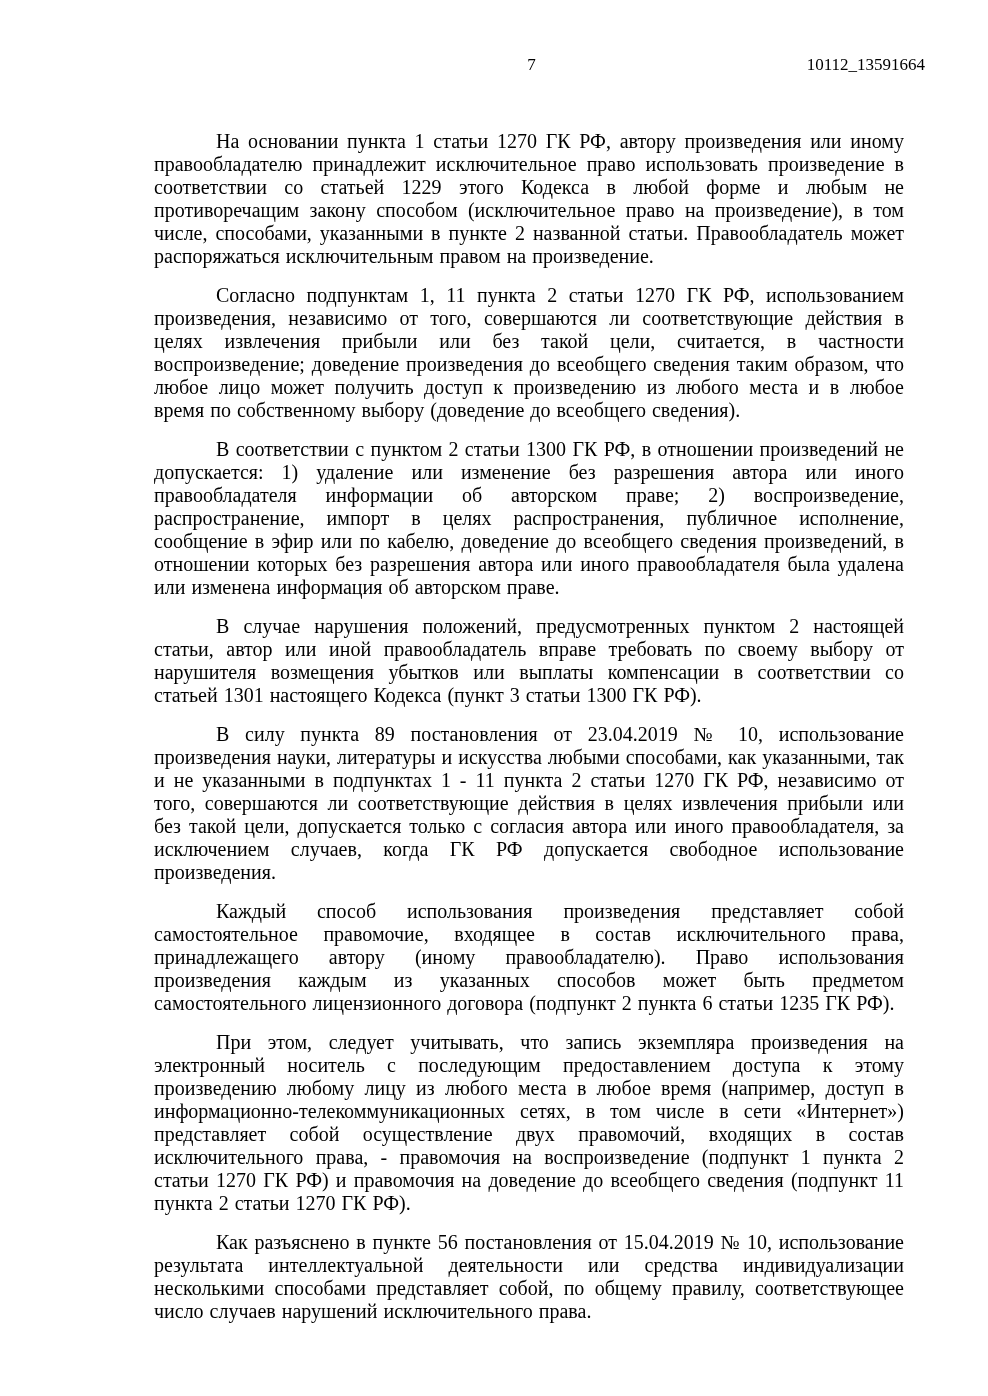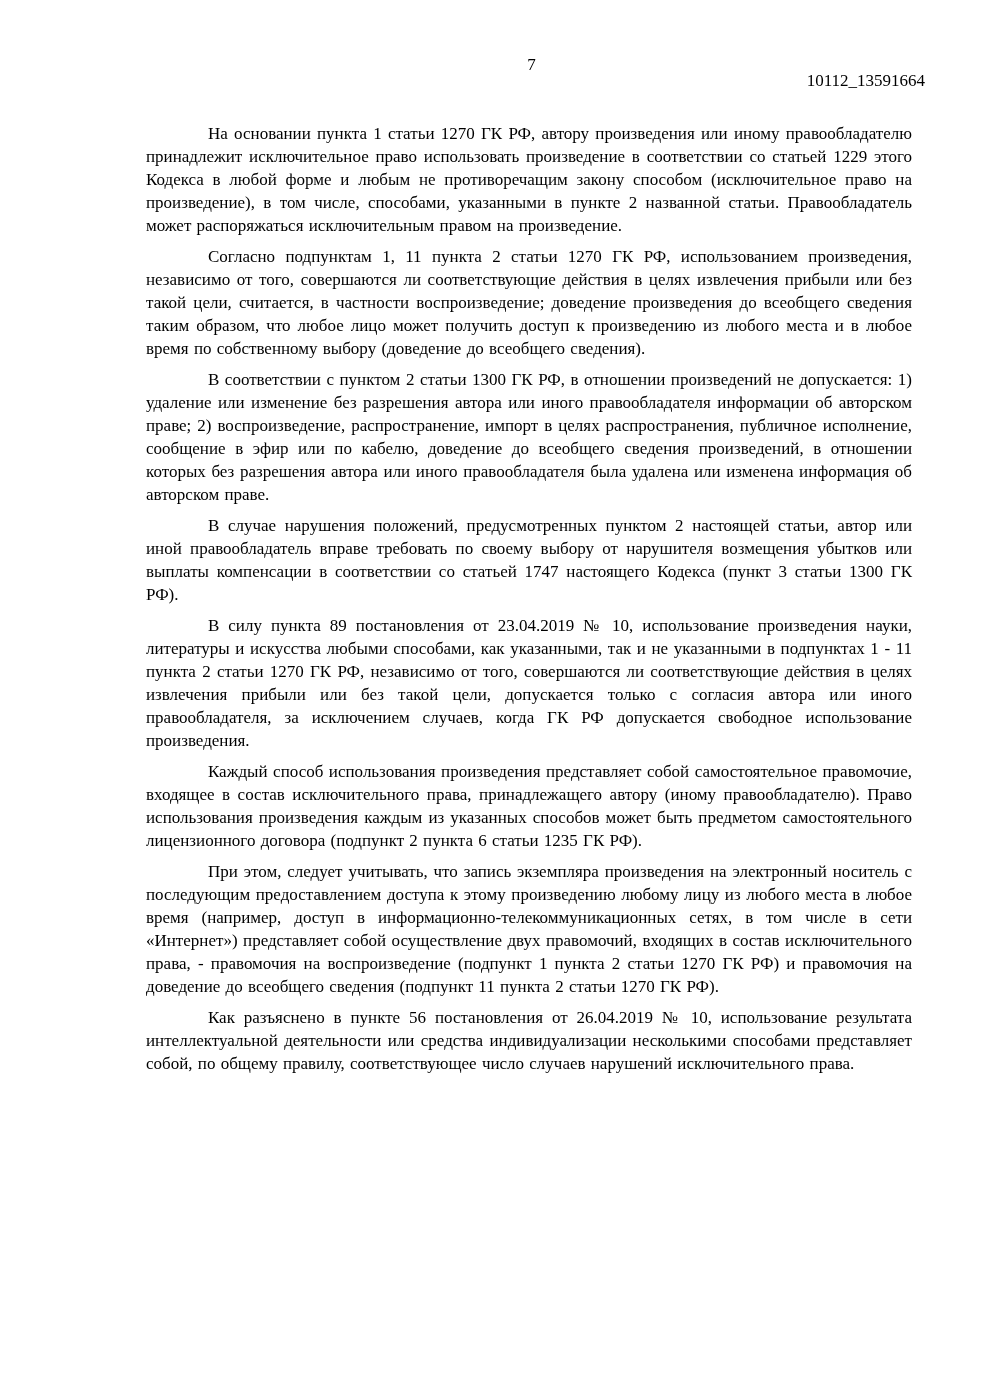--- a/index.html
+++ b/index.html
@@ -27,54 +27,54 @@
   }
   .page-number {
     position: absolute;
     left: 0;
     right: 0;
     text-align: center;
   }
   .doc-id {
     position: absolute;
     right: 0;
-    top: 16px;
+    top: 0;
     white-space: nowrap;
     text-align: center;
   }
   .doc-body {
     position: absolute;
     top: 114px;
     left: 138px;
     width: 782px;
   }
   .doc-body p {
-    margin: 8px;
+    margin: 16px;
     padding: 0;
-    font-size: 17px;
+    font-size: 20px;
     line-height: 23px;
     text-align: justify;
     text-indent: 62px;
     word-spacing: 1px;
   }
 </style>
 </head>
 <body>
 
 <div class="page">
 
   <div class="page-header">
     <span class="page-number">7</span>
     <span class="doc-id">10112_13591664</span>
   </div>
 
   <div class="doc-body">
     <p>На основании пункта 1 статьи 1270 ГК РФ, автору произведения или иному правообладателю принадлежит исключительное право использовать произведение в соответствии со статьей 1229 этого Кодекса в любой форме и любым не противоречащим закону способом (исключительное право на произведение), в том числе, способами, указанными в пункте 2 названной статьи. Правообладатель может распоряжаться исключительным правом на произведение.</p>
     <p>Согласно подпунктам 1, 11 пункта 2 статьи 1270 ГК РФ, использованием произведения, независимо от того, совершаются ли соответствующие действия в целях извлечения прибыли или без такой цели, считается, в частности воспроизведение; доведение произведения до всеобщего сведения таким образом, что любое лицо может получить доступ к произведению из любого места и в любое время по собственному выбору (доведение до всеобщего сведения).</p>
     <p>В соответствии с пунктом 2 статьи 1300 ГК РФ, в отношении произведений не допускается: 1) удаление или изменение без разрешения автора или иного правообладателя информации об авторском праве; 2) воспроизведение, распространение, импорт в целях распространения, публичное исполнение, сообщение в эфир или по кабелю, доведение до всеобщего сведения произведений, в отношении которых без разрешения автора или иного правообладателя была удалена или изменена информация об авторском праве.</p>
-    <p>В случае нарушения положений, предусмотренных пунктом 2 настоящей статьи, автор или иной правообладатель вправе требовать по своему выбору от нарушителя возмещения убытков или выплаты компенсации в соответствии со статьей 1747 настоящего Кодекса (пункт 3 статьи 1300 ГК РФ).</p>
+    <p>В случае нарушения положений, предусмотренных пунктом 2 настоящей статьи, автор или иной правообладатель вправе требовать по своему выбору от нарушителя возмещения убытков или выплаты компенсации в соответствии со статьей 1301 настоящего Кодекса (пункт 3 статьи 1300 ГК РФ).</p>
     <p>В силу пункта 89 постановления от 23.04.2019 № 10, использование произведения науки, литературы и искусства любыми способами, как указанными, так и не указанными в подпунктах 1 - 11 пункта 2 статьи 1270 ГК РФ, независимо от того, совершаются ли соответствующие действия в целях извлечения прибыли или без такой цели, допускается только с согласия автора или иного правообладателя, за исключением случаев, когда ГК РФ допускается свободное использование произведения.</p>
     <p>Каждый способ использования произведения представляет собой самостоятельное правомочие, входящее в состав исключительного права, принадлежащего автору (иному правообладателю). Право использования произведения каждым из указанных способов может быть предметом самостоятельного лицензионного договора (подпункт 2 пункта 6 статьи 1235 ГК РФ).</p>
     <p>При этом, следует учитывать, что запись экземпляра произведения на электронный носитель с последующим предоставлением доступа к этому произведению любому лицу из любого места в любое время (например, доступ в информационно-телекоммуникационных сетях, в том числе в сети «Интернет») представляет собой осуществление двух правомочий, входящих в состав исключительного права, - правомочия на воспроизведение (подпункт 1 пункта 2 статьи 1270 ГК РФ) и правомочия на доведение до всеобщего сведения (подпункт 11 пункта 2 статьи 1270 ГК РФ).</p>
-    <p>Как разъяснено в пункте 56 постановления от 26.04.2019 № 10, использование результата интеллектуальной деятельности или средства индивидуализации несколькими способами представляет собой, по общему правилу, соответствующее число случаев нарушений исключительного права.</p>
+    <p>Как разъяснено в пункте 56 постановления от 15.04.2019 № 10, использование результата интеллектуальной деятельности или средства индивидуализации несколькими способами представляет собой, по общему правилу, соответствующее число случаев нарушений исключительного права.</p>
   </div>
 
 </div>
 
 </body></html>

